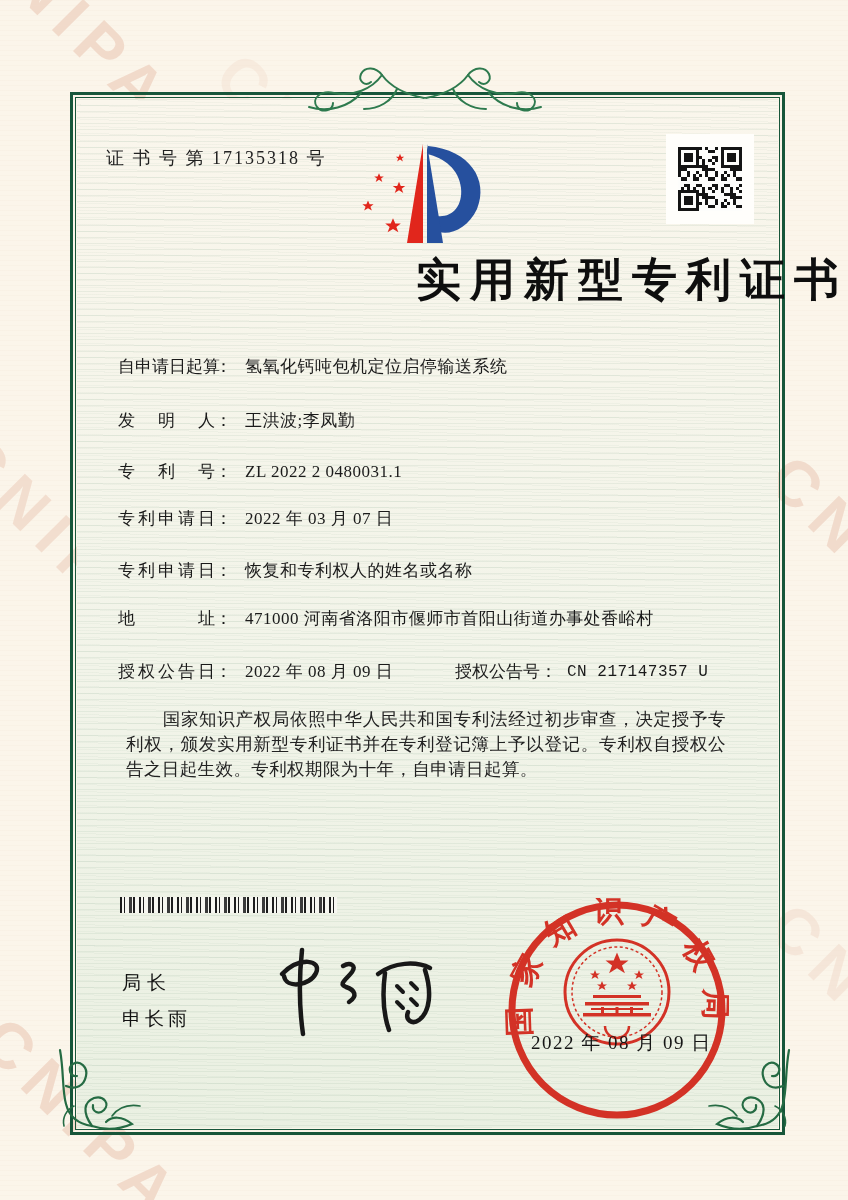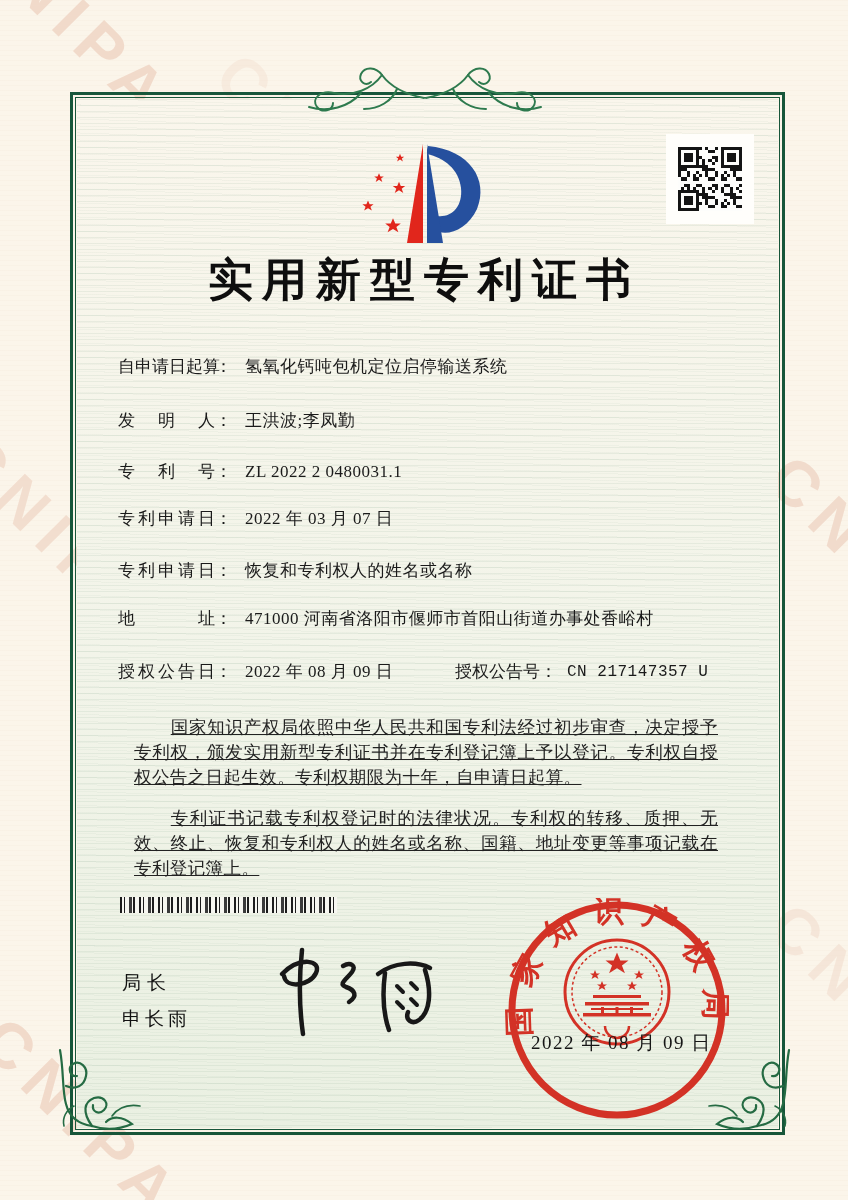--- a/index.html
+++ b/index.html
@@ -56,21 +56,21 @@
     position:absolute;left:666px;top:134px;width:88px;height:90px;
     background:#fffefb;display:flex;align-items:center;justify-content:center;
   }
   .qr{
     width:64px;height:64px;display:grid;
     grid-template-columns:repeat(21,1fr);grid-template-rows:repeat(21,1fr);
     background:#fdfdfb;
   }
   .qr i{display:block;}
   .title{
-    position:absolute;left:0;top:250px;width:848px;text-align:center;
+    position:absolute;left:0;top:250px;width:848px;text-align:right;
     font-size:45px;font-weight:600;letter-spacing:9px;color:#0e0e0e;
   }
   .fields{position:absolute;left:118px;top:0;width:622px;font-size:17px;}
   .frow{position:absolute;left:0;display:flex;line-height:22px;white-space:nowrap;}
   .frow:nth-child(1){top:356px;}
   .frow:nth-child(2){top:410px;}
   .frow:nth-child(3){top:461px;}
   .frow:nth-child(4){top:508px;}
   .frow:nth-child(5){top:560px;}
   .frow:nth-child(6){top:608px;}
@@ -81,21 +81,21 @@
   }
   .colon{display:inline-block;}
   .val{display:inline-block;margin-left:13px;letter-spacing:.5px;}
   .pair2{position:absolute;left:337px;top:0;display:flex;white-space:nowrap;}
   .pair2 .val{margin-left:10px;font-family:"Liberation Mono","DejaVu Sans Mono",monospace;font-size:16px;}
   .paras{
     position:absolute;left:118px;top:699px;width:616px;
     font-size:17.5px;line-height:25px;letter-spacing:.4px;color:#222;
     text-align:justify;
   }
-  .paras p{margin:16px;text-indent:2.1em;text-decoration:underline;}
+  .paras p{margin:8px;text-indent:2.1em;}
   .barcode{
     position:absolute;left:120px;top:897px;width:217px;height:16px;
     background:repeating-linear-gradient(90deg,
       #1c1c1c 0 2px, #f6f6f0 2px 4px,
       #1c1c1c 4px 5px, #f6f6f0 5px 9px,
       #3a3a3a 9px 12px, #f6f6f0 12px 13px,
       #1c1c1c 13px 15px, #f6f6f0 15px 19px);
   }
   .officer-title{position:absolute;left:122px;top:970px;font-size:19px;letter-spacing:6px;color:#111;}
   .officer-name{position:absolute;left:122px;top:1006px;font-size:19px;letter-spacing:4px;color:#111;}
@@ -165,20 +165,21 @@
       <path d="M40,80 C30,66 32,56 42,52 C52,49 58,58 52,64 C47,69 40,66 41,59"></path>
       <path d="M14,40 C24,44 32,40 34,30 C36,21 28,14 21,18 C15,22 18,31 25,30"></path>
       <path d="M40,80 C52,84 66,84 80,78 C70,70 60,70 54,76"></path>
       <path d="M22,60 C14,64 10,72 12,80" stroke-width="1.6"></path>
       <path d="M60,70 C66,62 76,58 88,60" stroke-width="1.6"></path>
     </g>
   </svg>
 
   <div class="content">
 
+    <div class="cert-no">证 书 号 第 17135318 号</div>
 
     <svg class="logo" viewBox="0 0 150 122">
       <defs>
         <path id="st" d="M0,-10 2.9,-3.1 10,-3.1 4.3,1.2 6.9,8.1 0,3.8 -6.9,8.1 -4.3,1.2 -10,-3.1 -2.9,-3.1 Z"></path>
       </defs>
       <path d="M76,10 C118,14 137,44 125,73 C115,95 92,102 82,93 C75,87 78,79 85,80 C99,82 111,71 109,52 C107,33 92,22 75,18 Z" fill="#26509e"></path>
       <path d="M75,8 L91,107 L75,107 Z" fill="#26509e"></path>
       <path d="M71,8 L55,107 L71,107 Z" fill="#e1261c"></path>
       <use href="#st" fill="#e1261c" transform="translate(48,22) scale(0.42)"></use>
       <use href="#st" fill="#e1261c" transform="translate(27,42) scale(0.48)"></use>
@@ -673,21 +674,20 @@
         <span class="pair2">
           <span>授权公告号</span>
             <span>：</span>
             <span class="val">CN 217147357 U</span>
         </span>
       </div>
     </div>
 
     <div class="paras">
       <p>国家知识产权局依照中华人民共和国专利法经过初步审查，决定授予专利权，颁发实用新型专利证书并在专利登记簿上予以登记。专利权自授权公告之日起生效。专利权期限为十年，自申请日起算。</p>
-      <p>专利证书记载专利权登记时的法律状况。专利权的转移、质押、无效、终止、恢复和专利权人的姓名或名称、国籍、地址变更等事项记载在专利登记簿上。</p>
     </div>
 
     <div class="barcode"></div>
 
     <div class="officer-title">局长</div>
     <div class="officer-name">申长雨</div>
 
     <svg class="signature" viewBox="0 0 205 98">
       <g stroke="#181818" fill="none" stroke-width="4.5" stroke-linecap="round">
         <path d="M56,8 C53,36 53,64 57,92"></path>

